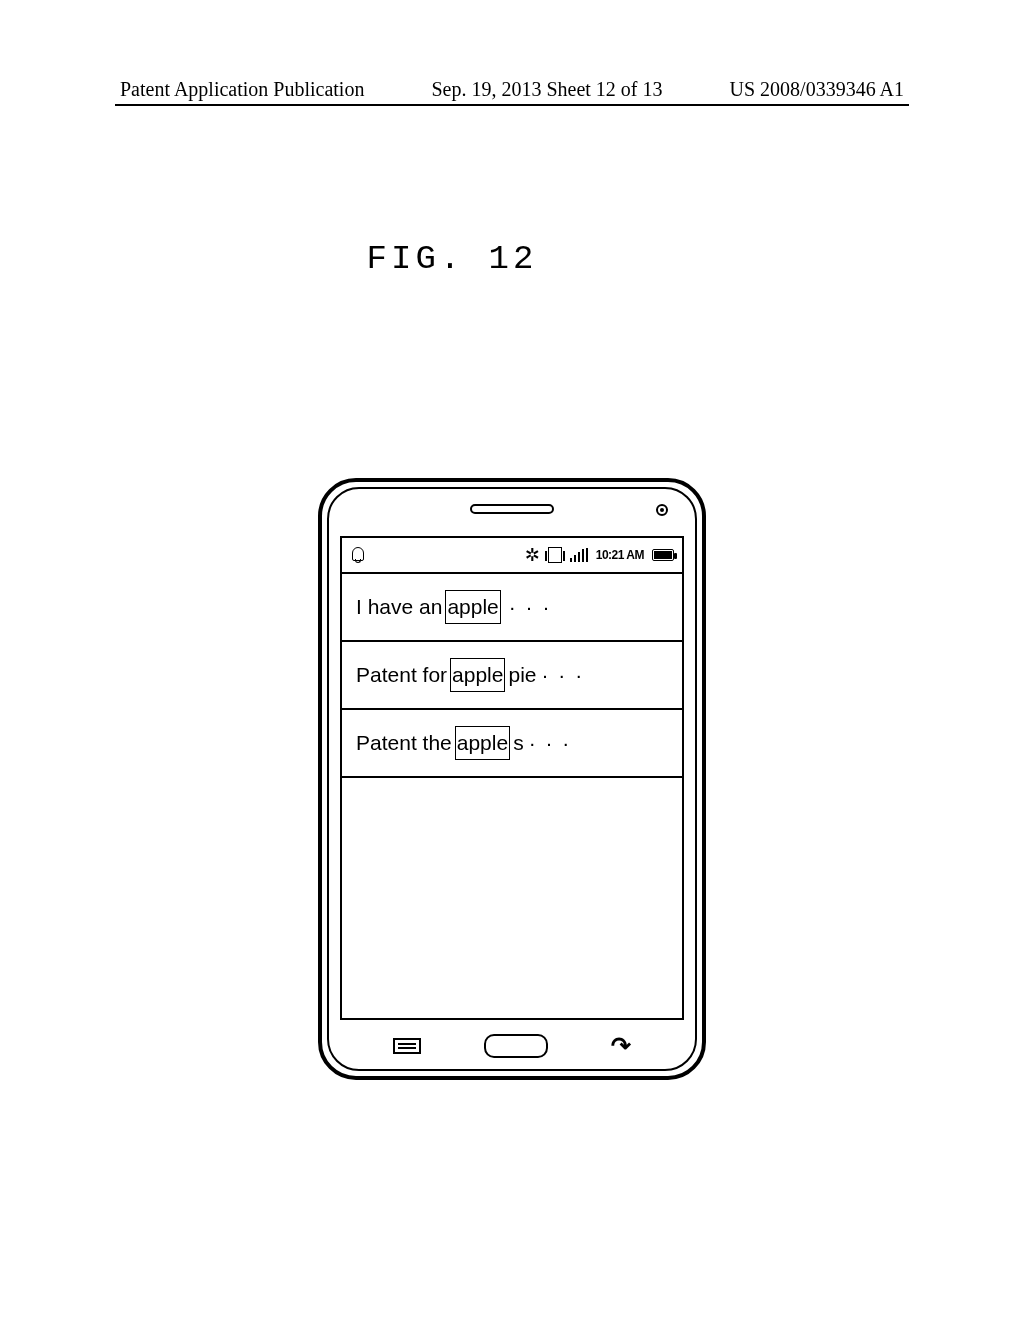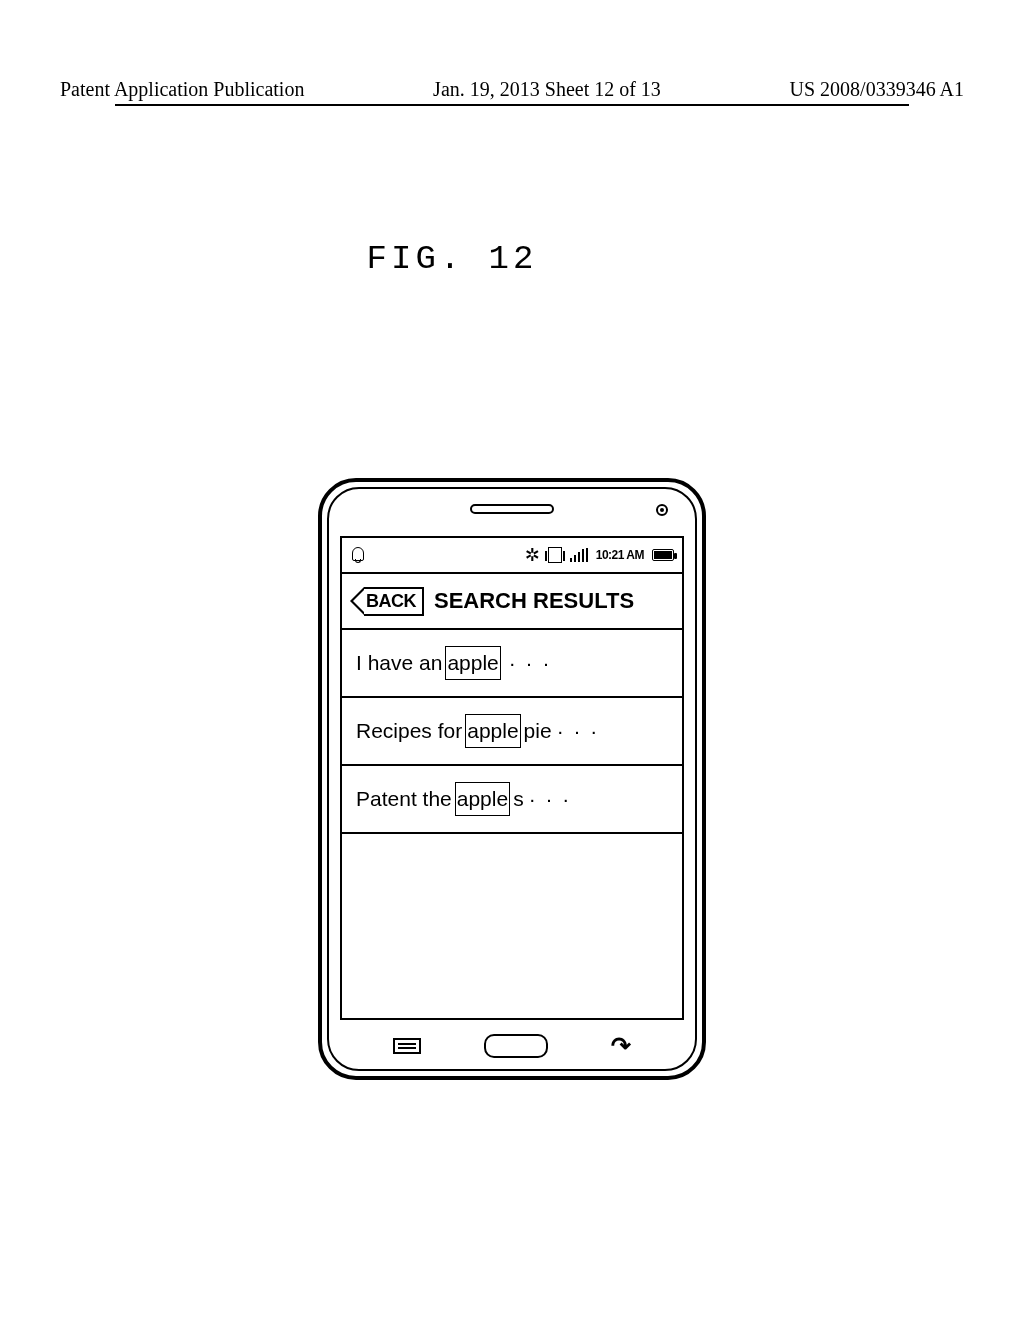--- a/index.html
+++ b/index.html
@@ -10,21 +10,21 @@
       font-family: Arial, Helvetica, sans-serif;
       position: relative;
     }
     .page-header {
       position: absolute;
       top: 78px;
       left: 0;
       width: 1024px;
       display: flex;
       justify-content: space-between;
-      padding: 0 60px;
+      padding: 0 120px;
       font-family: "Times New Roman", serif;
       font-size: 20px;
     }
     .header-rule {
       position: absolute;
       top: 104px;
       left: 115px;
       width: 794px;
       height: 2px;
       background: #000;
@@ -234,21 +234,21 @@
       font-size: 24px;
       font-weight: bold;
       transform: scaleX(-1);
     }
   </style>
 </head>
 <body>
 
 <div class="page-header">
   <span>Patent Application Publication</span>
-  <span>Jan. 19, 2013  Sheet 12 of 13</span>
+  <span>Sep. 19, 2013  Sheet 12 of 13</span>
   <span>US 2008/0339346 A1</span>
 </div>
 <div class="header-rule"></div>
 
 <div class="figure-label">FIG. 12</div>
 
 <div class="phone">
   <div class="phone-inner"></div>
   <div class="speaker"></div>
   <div class="camera"></div>
@@ -266,33 +266,29 @@
             <span></span>
             <span></span>
             <span></span>
             <span></span>
           </span>
         <span class="time-text">10:21 AM</span>
         <span class="bat-icon"></span>
       </span>
     </div>
 
-    <div class="title-bar">
-      <span class="back-btn">BACK</span>
-      <span class="title-text">SEARCH RESULTS</span>
-    </div>
 
     <div class="result-row">
       <span>I have an</span>
       <span class="hl">apple</span>
         <span></span>
       <span class="dots"> · · ·</span>
     </div>
     <div class="result-row">
-      <span>Recipes for</span>
+      <span>Patent for</span>
       <span class="hl">apple</span>
         <span> pie</span>
       <span class="dots"> · · ·</span>
     </div>
     <div class="result-row">
       <span>Patent the</span>
       <span class="hl">apple</span>
         <span>s</span>
       <span class="dots"> · · ·</span>
     </div>

